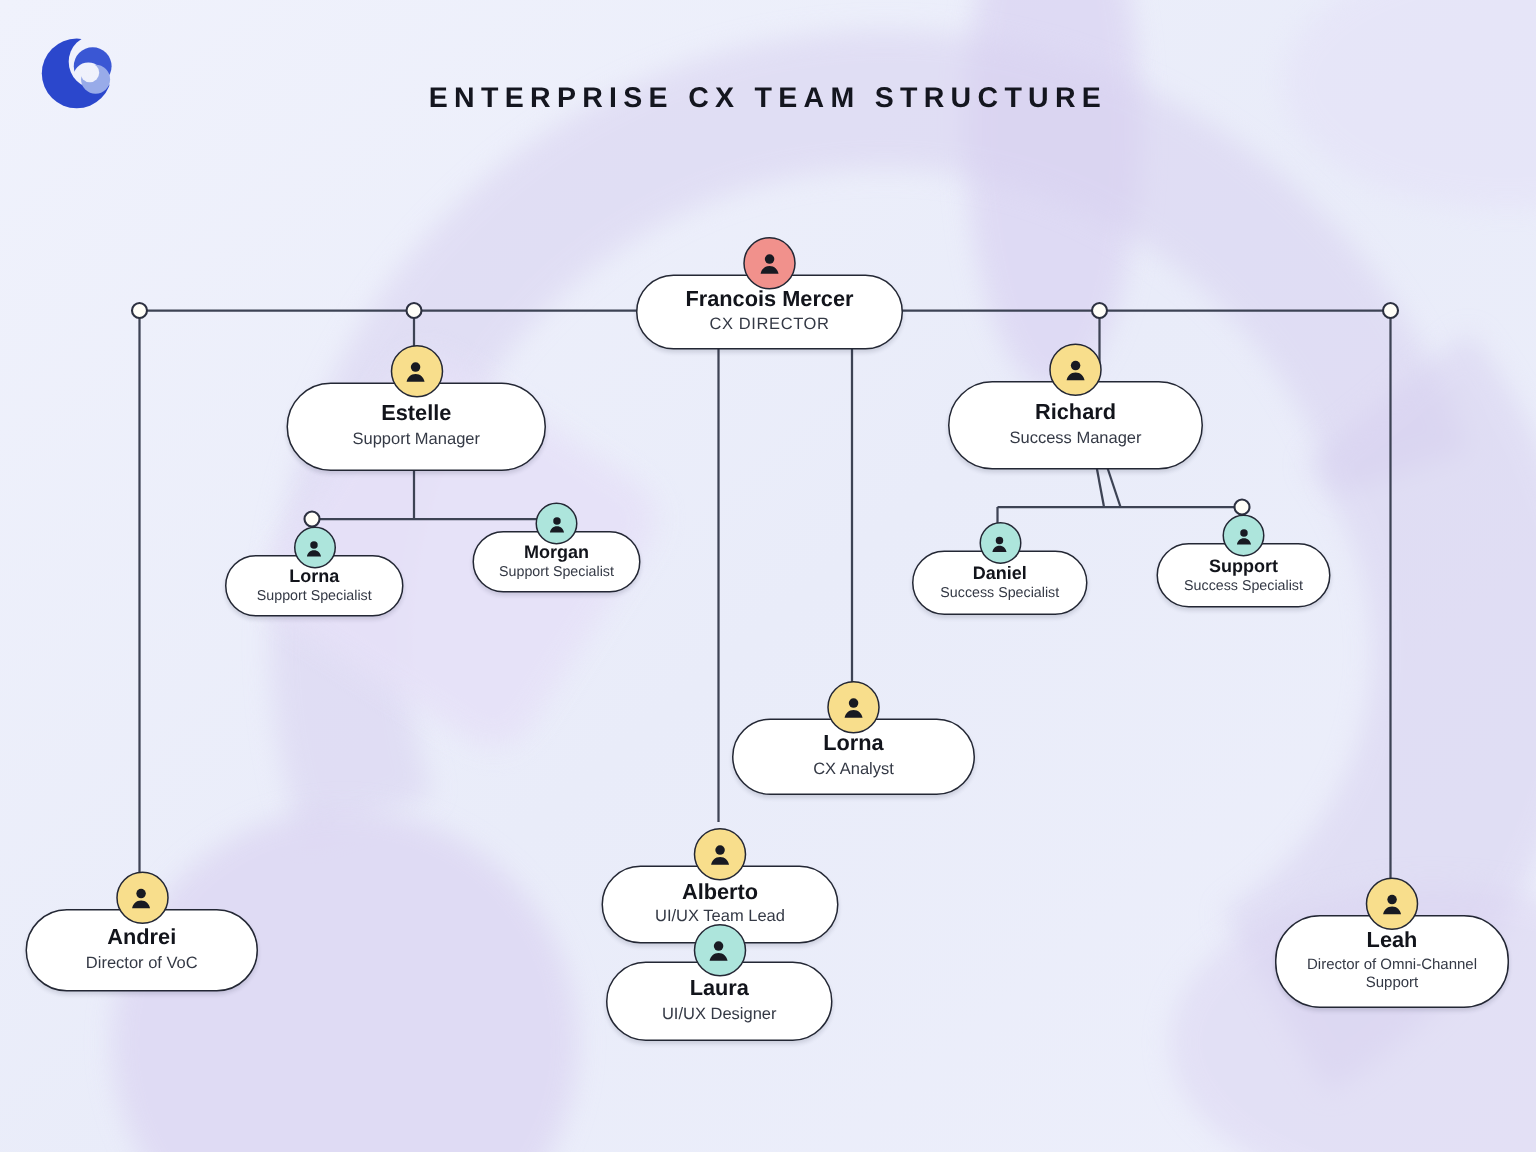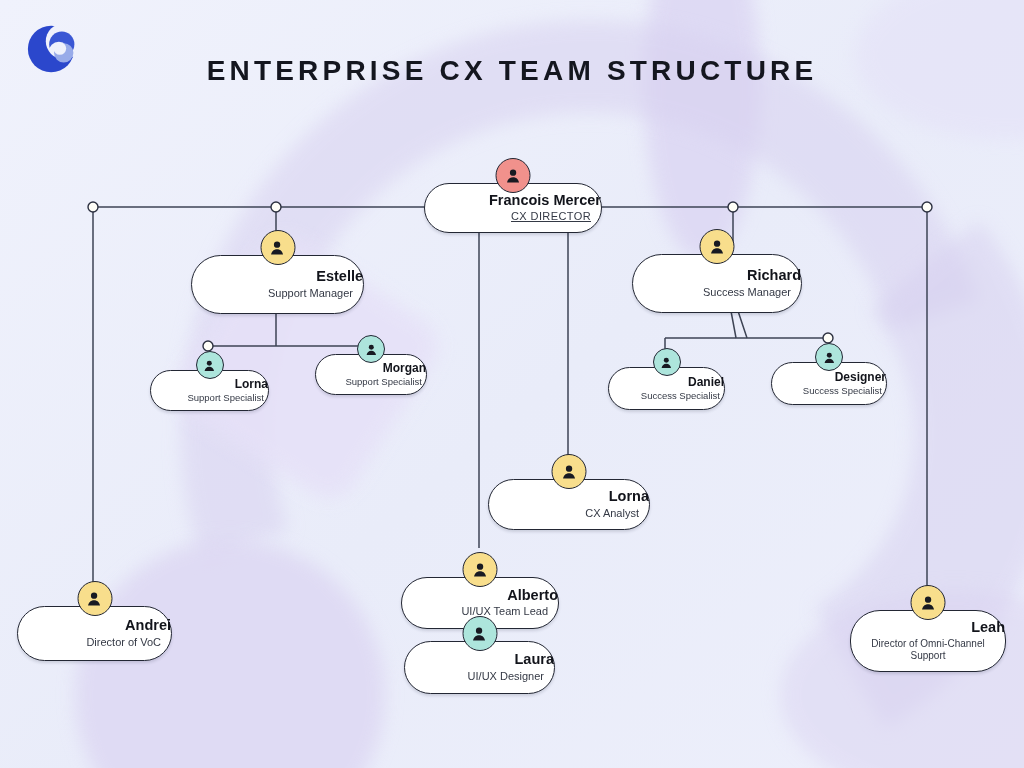--- a/index.html
+++ b/index.html
@@ -4,46 +4,46 @@
 <style>
   html,body{margin:0;padding:0;background:#dfe3f2;}
   .stage{
     position:relative;width:1024px;height:768px;overflow:hidden;
     background:linear-gradient(140deg,#f0f2fc 0%,#e9ecf9 52%,#edeffb 100%);
     font-family:"Liberation Sans","DejaVu Sans",sans-serif;
   }
   svg.bg, svg.lines{position:absolute;left:0;top:0;display:block;}
   .title{
     position:absolute;top:55px;left:0;right:0;text-align:center;
-    font-size:28px;font-weight:800;letter-spacing:4.2px;color:#14161f;
+    font-size:19px;font-weight:800;letter-spacing:4.2px;color:#14161f;
   }
   .logo{position:absolute;left:24px;top:17px;width:62px;height:62px;}
   .node{
     position:absolute;background:#ffffff;border:1.5px solid #232734;border-radius:999px;
-    display:flex;flex-direction:column;align-items:flex-end;justify-content:center;
+    display:flex;flex-direction:column;align-items:center;justify-content:center;
     text-align:center;box-shadow:0 2px 3px rgba(30,32,60,.15);
   }
   .avatar{
     position:absolute;left:50%;transform:translateX(-50%);
     border:1.4px solid #232734;border-radius:50%;
     display:flex;align-items:center;justify-content:center;background:#eee;
   }
   .av-lg{width:33px;height:33px;top:-26px;}
   .av-sm{width:26px;height:26px;top:-20px;}
   .avatar svg{width:64%;height:64%;margin-top:7%;}
   .avatar[data-color="pink"]{background:#F1918C;}
   .avatar[data-color="yellow"]{background:#F8DE8C;}
   .avatar[data-color="teal"]{background:#ADE5DC;}
   .name{font-weight:700;color:#12141b;line-height:1.2;}
   .role{color:#343945;margin-top:1px;line-height:1.25;padding:0 10px;}
   .node.big .name{font-size:14.5px;}
   .node.big .role{font-size:11px;}
   .node.small .name{font-size:12px;}
   .node.small .role{font-size:9.5px;padding:0 4px;}
-  .role.caps{letter-spacing:.4px;text-decoration:underline;}
+  .role.caps{letter-spacing:.4px;}
 </style>
 </head>
 <body>
 
 <div class="stage">
 
   <svg class="bg" width="1024" height="768" viewBox="0 0 1024 768">
     <defs>
       <filter id="soft" x="-60%" y="-60%" width="220%" height="220%">
           <feGaussianBlur stdDeviation="9"></feGaussianBlur>
@@ -177,21 +177,21 @@
     <div class="role">Success Specialist</div>
   </div>
 
   <div class="node small" style="left:771px;top:362px;width:114px;height:41px;">
     <span class="avatar av-sm" data-color="teal">
       <svg viewBox="0 0 24 24">
           <circle cx="12" cy="7.6" r="3.6" fill="#181a22"></circle>
           <path d="M12 12.8c-3.7 0-6.2 2.5-6.8 6h13.6c-.6-3.5-3.1-6-6.8-6z" fill="#181a22"></path>
         </svg>
     </span>
-    <div class="name">Designer</div>
+    <div class="name">Support</div>
     <div class="role">Success Specialist</div>
   </div>
 
   <div class="node big" style="left:488px;top:479px;width:160px;height:49px;">
     <span class="avatar av-lg" data-color="yellow">
       <svg viewBox="0 0 24 24">
           <circle cx="12" cy="7.6" r="3.6" fill="#181a22"></circle>
           <path d="M12 12.8c-3.7 0-6.2 2.5-6.8 6h13.6c-.6-3.5-3.1-6-6.8-6z" fill="#181a22"></path>
         </svg>
     </span>

